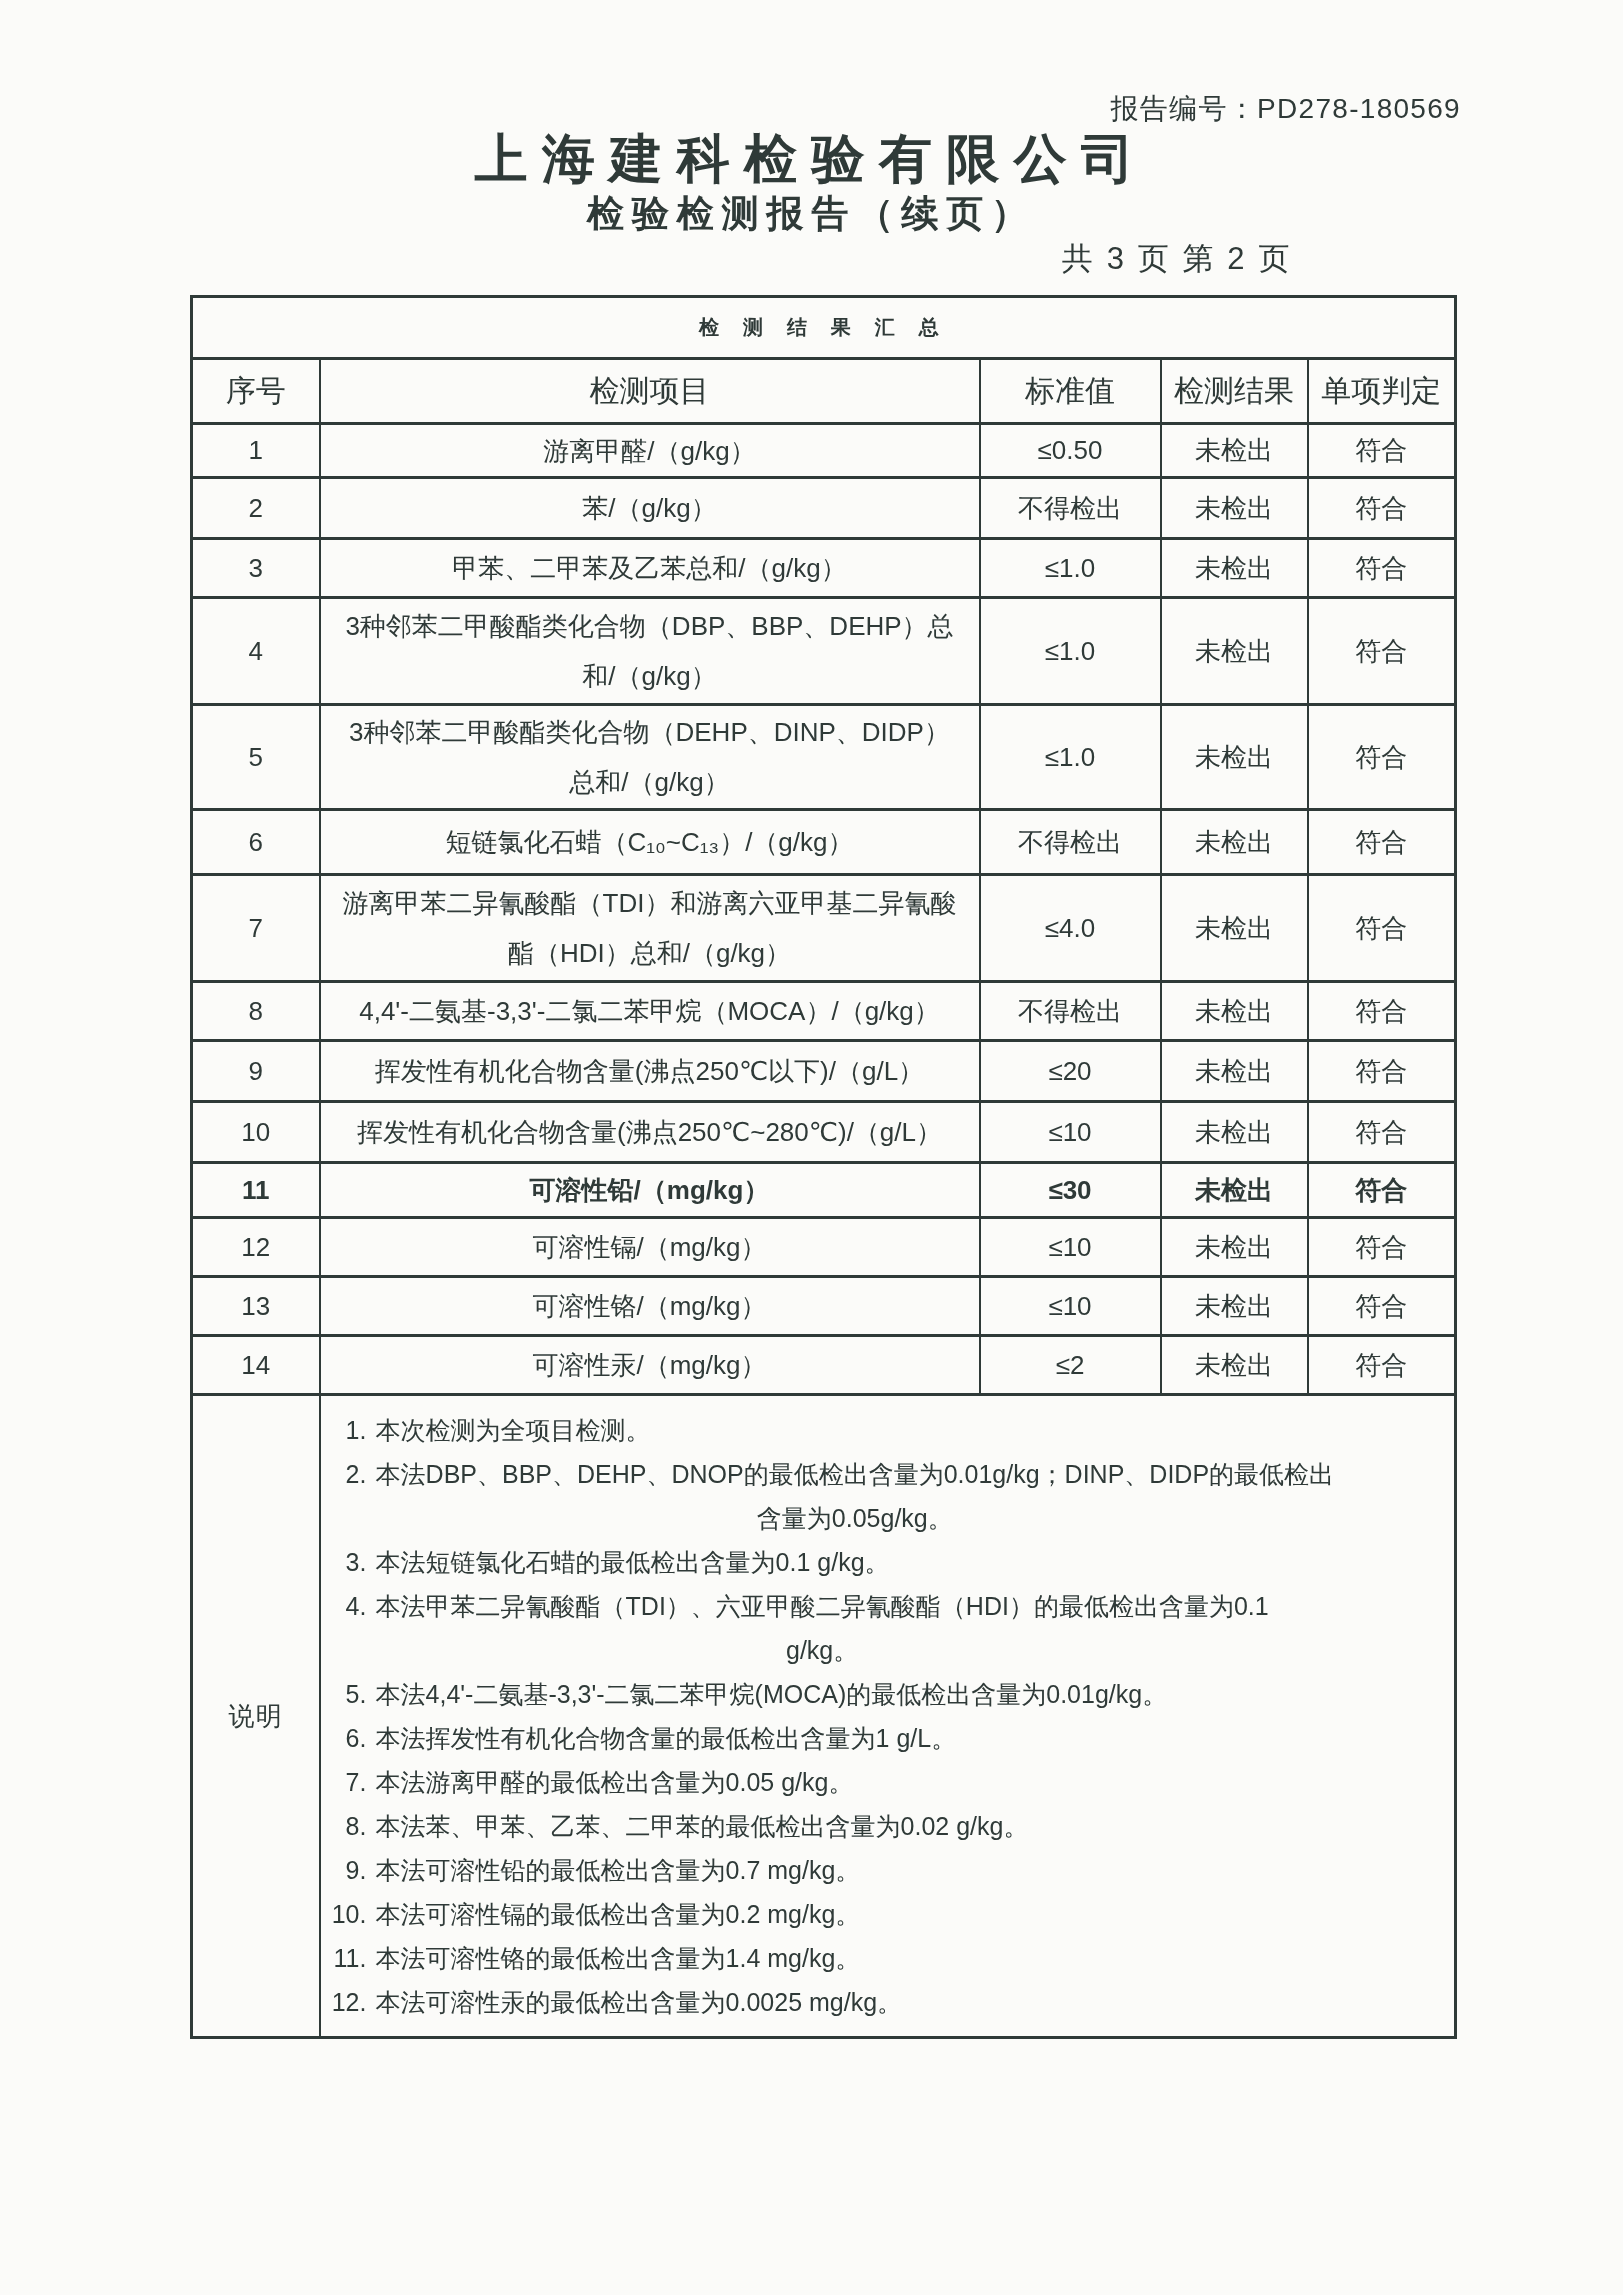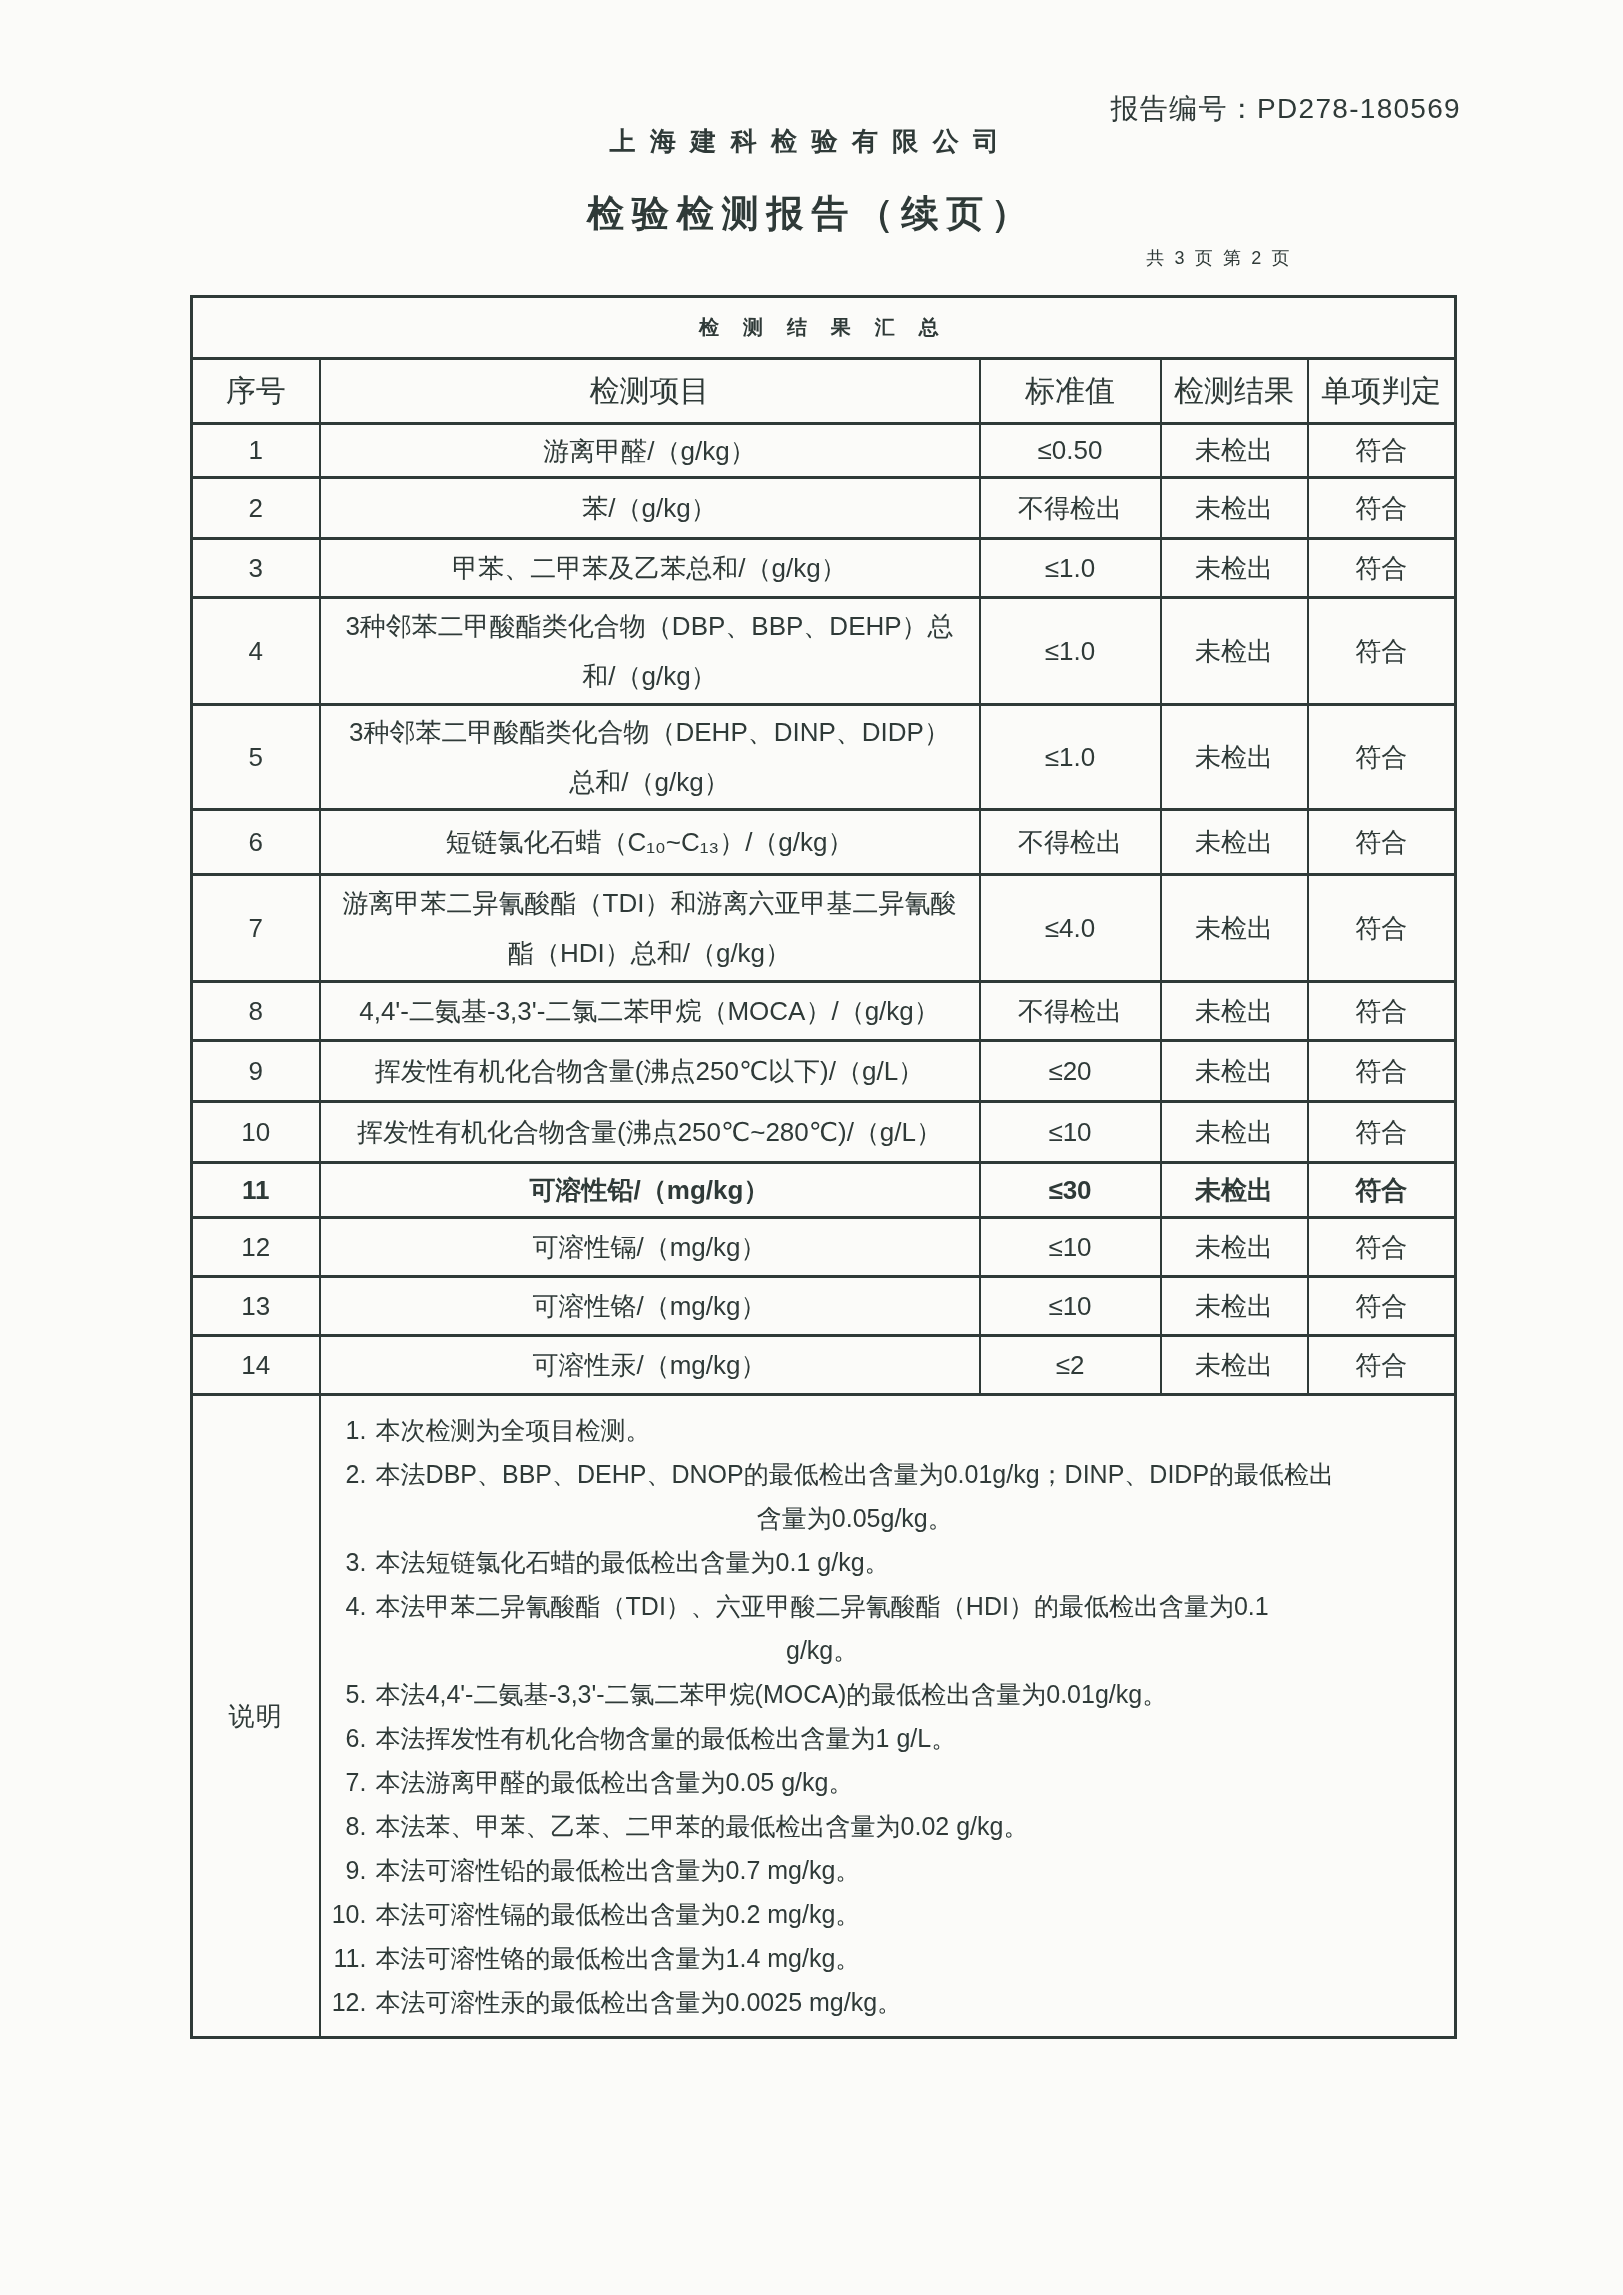--- a/index.html
+++ b/index.html
@@ -27,43 +27,43 @@
     font-size: 28px;
     letter-spacing: 1.3px;
     white-space: nowrap;
   }
   .title-line1 {
     position: absolute;
     top: 124px;
     left: 0;
     width: 100%;
     text-align: center;
-    font-size: 26px;
+    font-size: 53px;
     font-weight: bold;
     letter-spacing: 14.4px;
     font-family: "Liberation Serif", "DejaVu Serif", serif;
     white-space: nowrap;
   }
   .title-line2 {
     position: absolute;
     top: 189px;
     left: 0;
     width: 100%;
     text-align: center;
     font-size: 37px;
     font-weight: bold;
     letter-spacing: 7.9px;
     font-family: "Liberation Serif", "DejaVu Serif", serif;
     white-space: nowrap;
   }
   .page-info {
     position: absolute;
-    top: 246px;
+    top: 238px;
     right: 331px;
-    font-size: 18px;
+    font-size: 31px;
     letter-spacing: 2.6px;
     white-space: nowrap;
     text-align: right;
   }
   
   table.report-table {
     position: absolute;
     left: 190px;
     top: 295px;
     width: 1263px;

